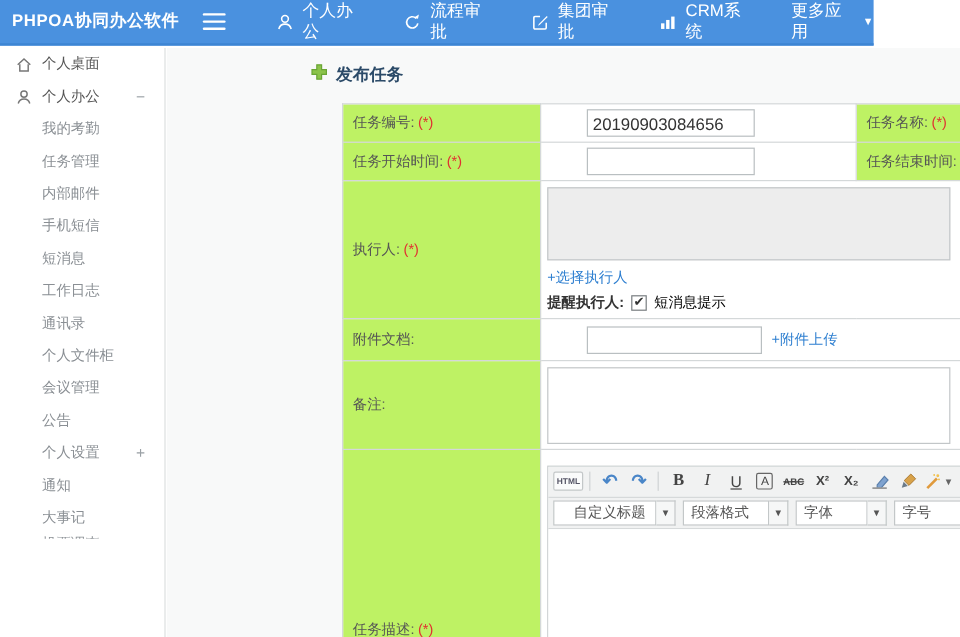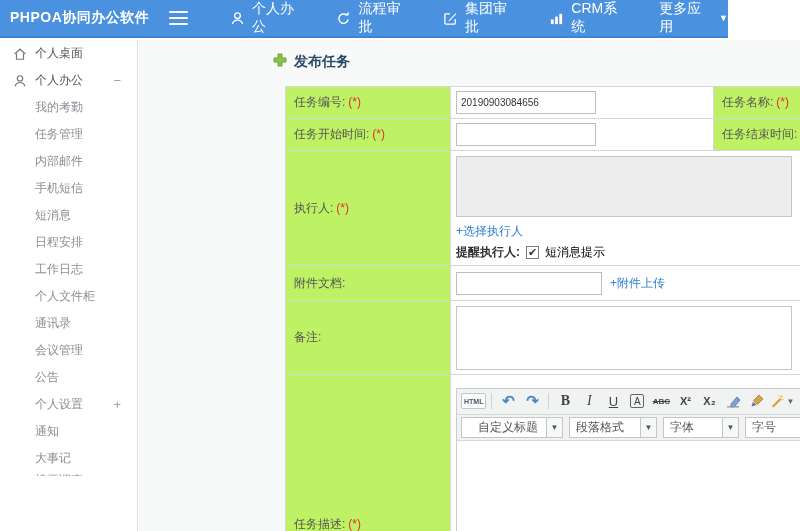--- a/index.html
+++ b/index.html
@@ -23,35 +23,35 @@
   .side-item { height:27px; display:flex; align-items:center; font-size:12px;
     color:#555; padding-left:12px; cursor:pointer; position:relative; }
   .side-item .sicon { width:15px; height:15px; margin-right:8px; display:inline-flex; align-items:center; justify-content:center; }
   .side-item.lv1 { padding-left:35px; color:#8a8f94; }
   .side-item .toggle { position:absolute; right:16px; color:#9aa0a5; font-size:13px; }
   .side-item.partial { overflow:hidden; height:4px; align-items:flex-start; }
 
   
   .content { position:absolute; left:139px; top:40px; width:661px; height:491px;
     background:#f8f9f9; overflow:hidden; }
-  .page-title { position:absolute; left:134px; top:13px; display:flex; align-items:center; gap:7px; }
+  .page-title { position:absolute; left:120px; top:13px; display:flex; align-items:center; gap:7px; }
   .page-title .t { font-size:14px; font-weight:bold; color:#2b4a68; }
 
   
   .form-wrap { position:absolute; left:146px; top:46px; }
   table.form { border-collapse:collapse; table-layout:fixed; width:910px; background:#fff; }
   table.form td { border:1px solid #d4d8d9; vertical-align:middle; }
   td.lbl { background:#bef264; padding-left:8px; font-size:12px; color:#555; }
   td.val { background:#fff; padding:4px 5px; font-size:12px; }
   .req { color:#e03131; font-size:12px; margin-left:3px; }
   tr.r1 td { height:30px; } tr.r2 td { height:32px; } tr.r3 td { height:97px; }
   tr.r4 td { height:35px; } tr.r5 td { height:74px;margin-top:28px; }
 
-  input.txt { height:23px; border:1px solid #b9bfc1; background:#fff; font-size:10px;
-    color:#333; padding:0 4px; font-family:"Liberation Sans",sans-serif; }
+  input.txt { height:23px; border:1px solid #b9bfc1; background:#fff; font-size:14px;
+    color:#333; padding:0 4px; font-family:"Liberation Sans",sans-serif;margin-left:33px; }
   .w140 { width:140px; } .w146 { width:146px; }
   textarea.ta { display:block; border:1px solid #c2c6c8; resize:none;
     font-family:"Liberation Sans",sans-serif; }
   .ta-exec { width:336px; height:61px; background:#ededed; margin-top:1px; }
   .ta-remark { width:336px; height:64px; background:#fff; }
   a.blue { color:#2e7fd0; text-decoration:none; font-size:12px; cursor:pointer; }
   .exec-link { display:block; margin:6px 0 4px 0; }
   .remind-line { display:flex; align-items:center; gap:6px; font-size:12px; }
   .remind-lbl { font-weight:bold; color:#333; }
   .cbx { width:13px; height:13px; border:1px solid #787d80; background:#fff;
@@ -171,30 +171,27 @@
   <div class="side-item lv1">
       <span>内部邮件</span>
     </div>
   <div class="side-item lv1">
       <span>手机短信</span>
     </div>
   <div class="side-item lv1">
       <span>短消息</span>
     </div>
   <div class="side-item lv1">
-      <span>日程安排</span>
-    </div>
-  <div class="side-item lv1">
       <span>工作日志</span>
     </div>
   <div class="side-item lv1">
+      <span>通讯录</span>
+    </div>
+  <div class="side-item lv1">
       <span>个人文件柜</span>
-    </div>
-  <div class="side-item lv1">
-      <span>通讯录</span>
     </div>
   <div class="side-item lv1">
       <span>会议管理</span>
     </div>
   <div class="side-item lv1">
       <span>公告</span>
     </div>
   <div class="side-item lv1">
     <span>个人设置</span>
     <span class="toggle">+</span>

